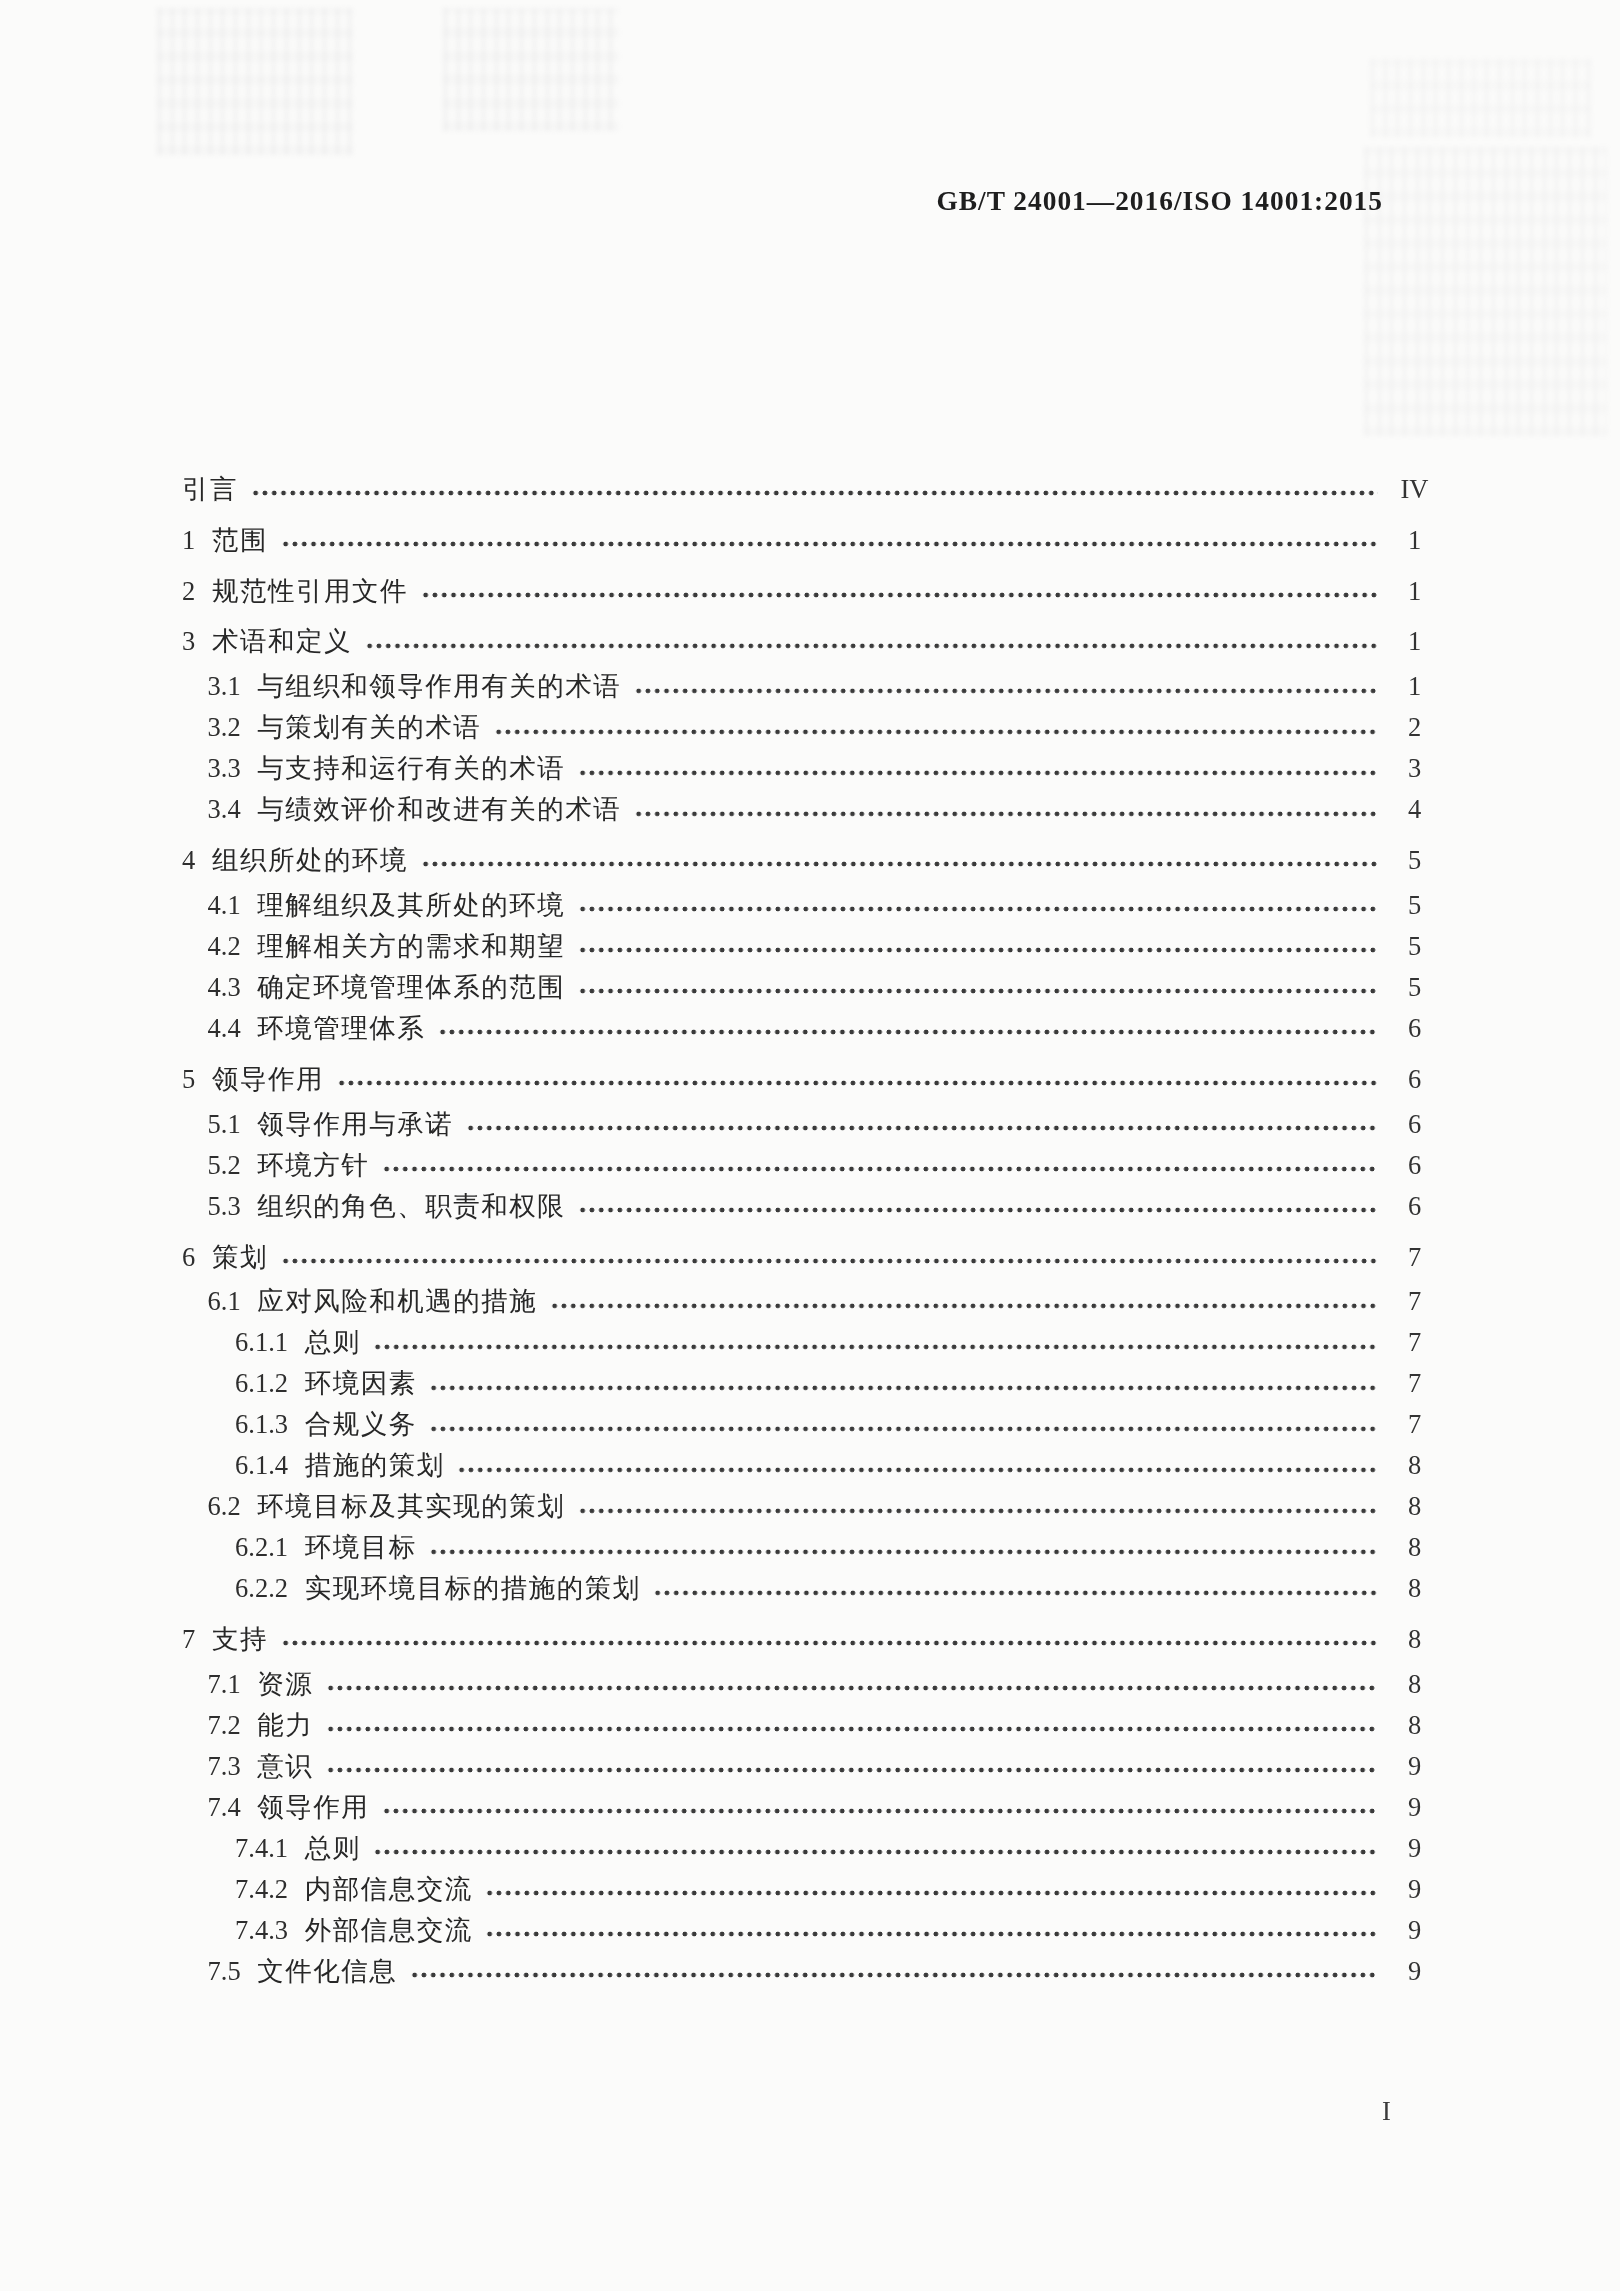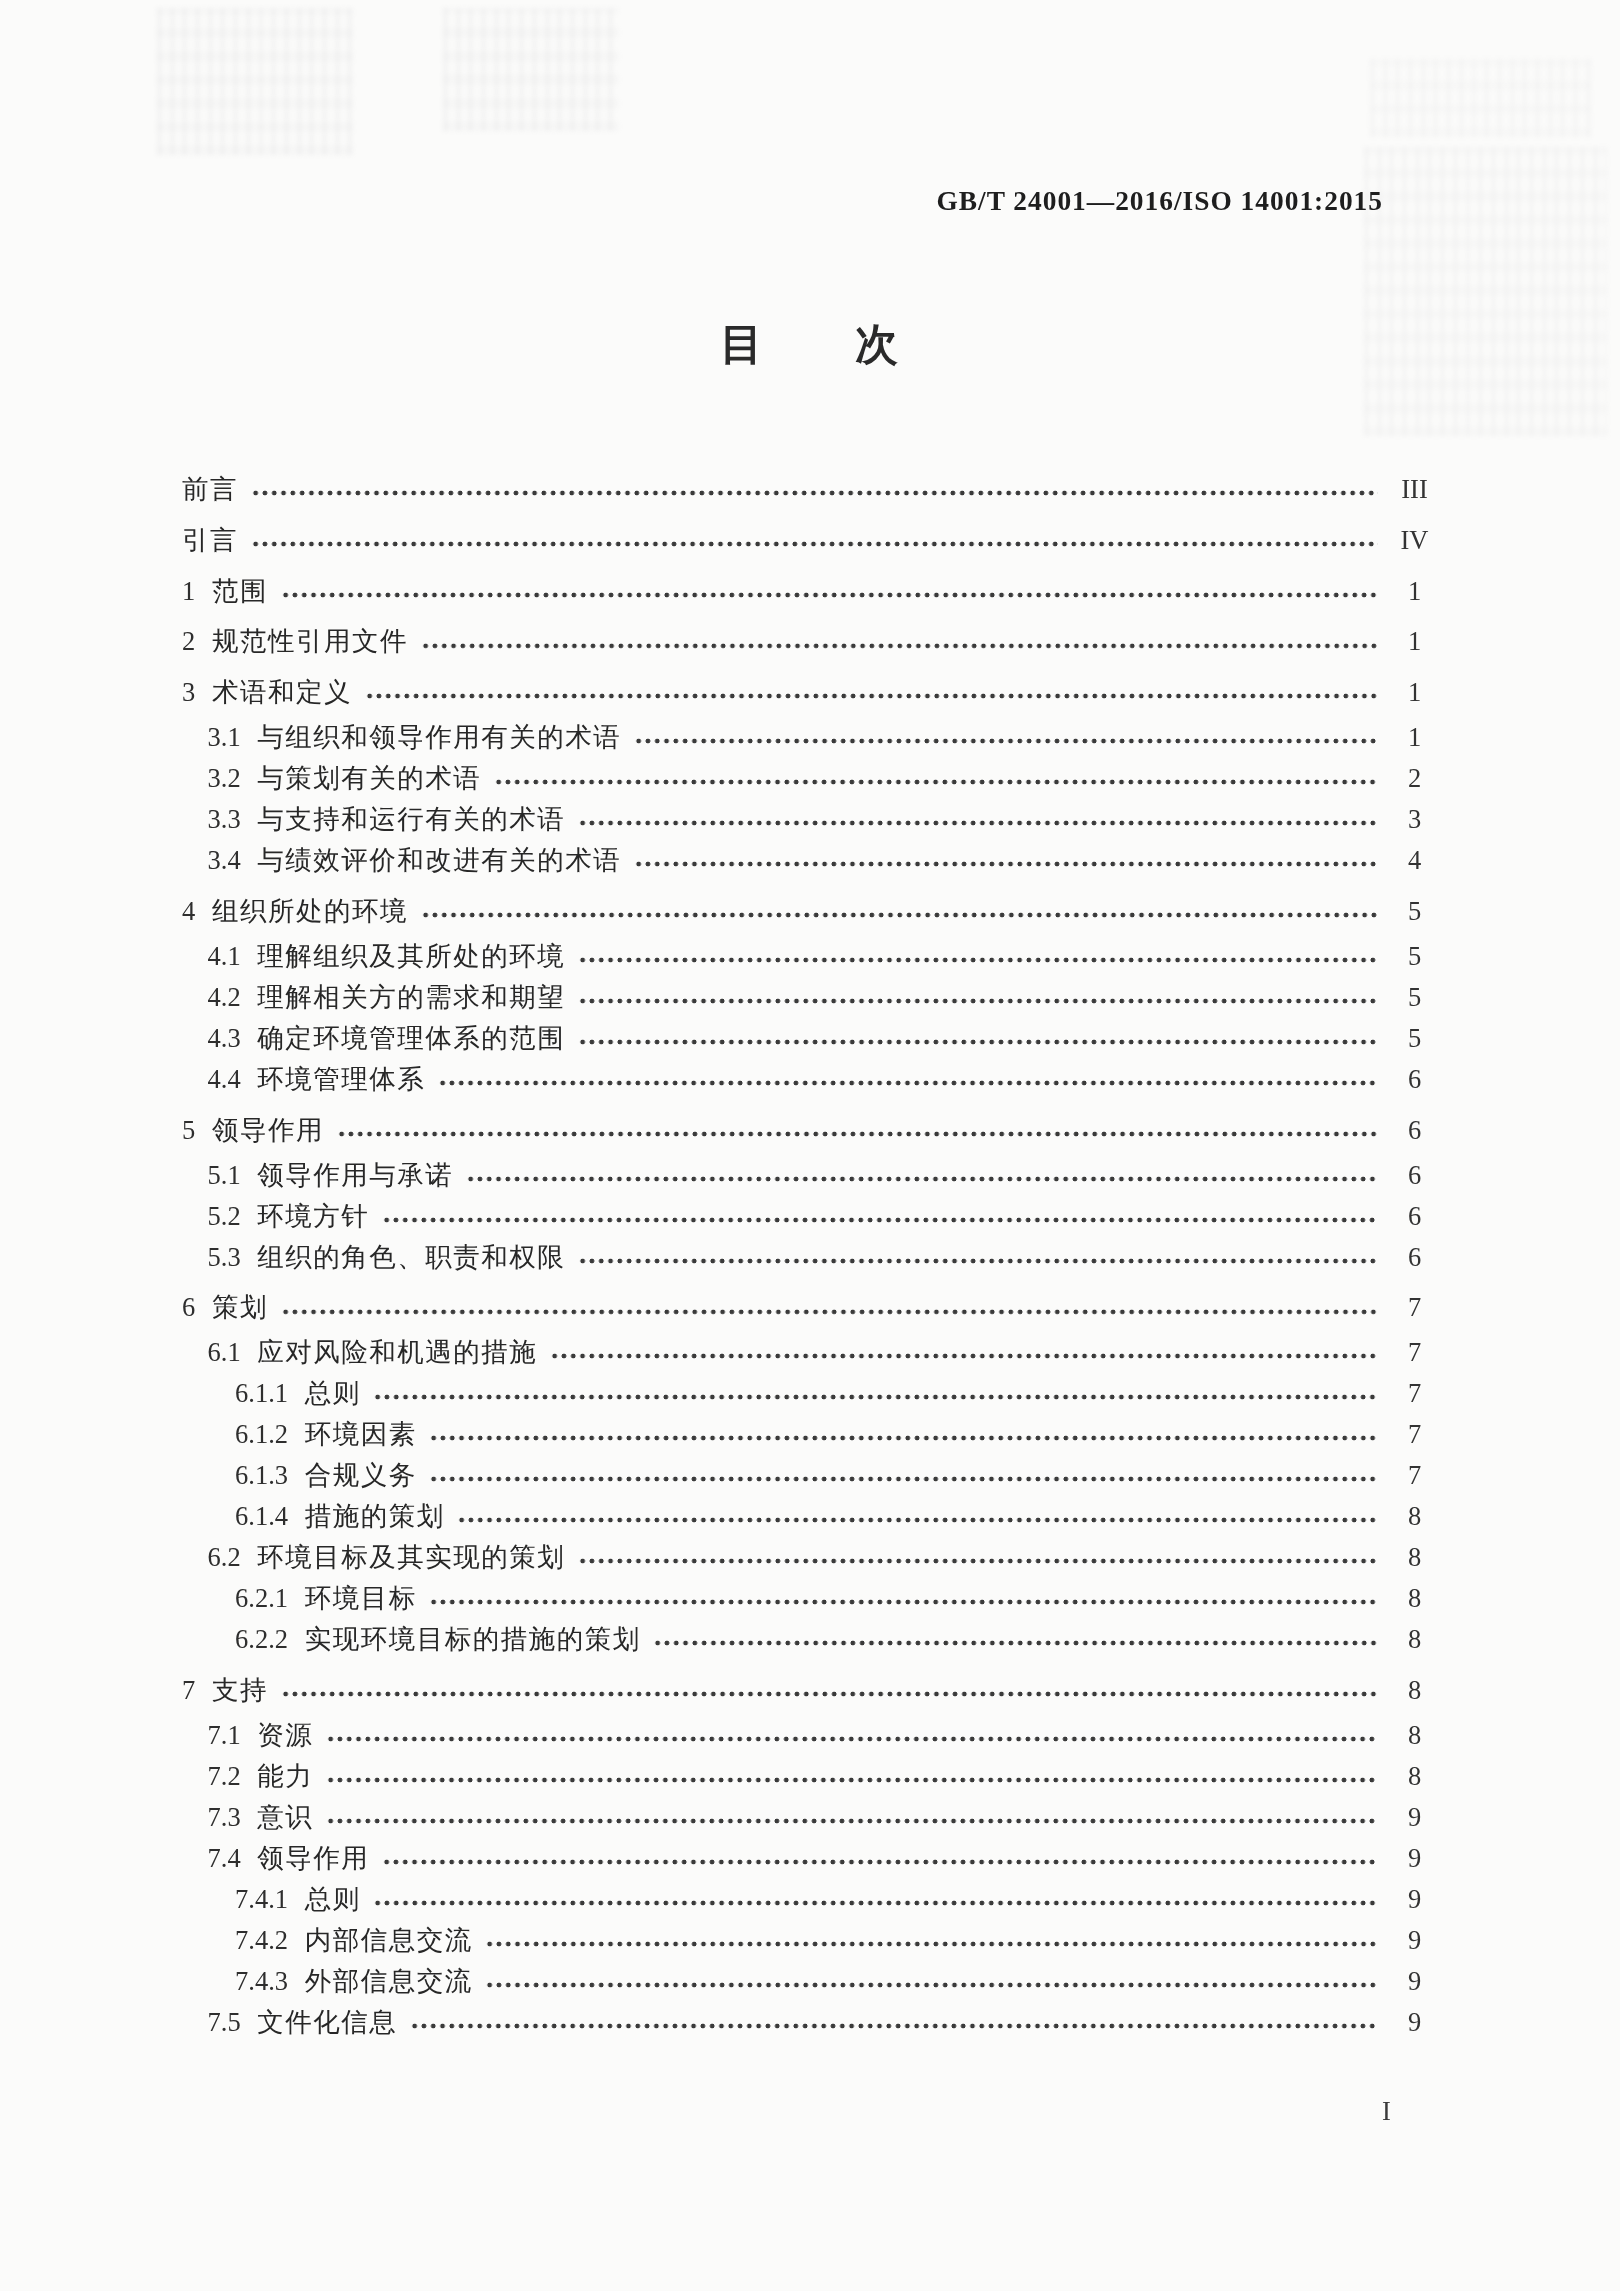--- a/index.html
+++ b/index.html
@@ -120,29 +120,22 @@
 
 <div class="page">
 
   <div class="ghost ghost-a"></div>
   <div class="ghost ghost-b"></div>
   <div class="ghost ghost-c"></div>
   <div class="ghost ghost-d"></div>
 
   <div class="doc-header">GB/T 24001—2016/ISO 14001:2015</div>
 
-  <div class="doc-title">目　　次</div>
 
   <div class="toc" id="toc">
-    <div class="row level-1">
-
-      <span class="label">前言</span>
-      <span class="dots"></span>
-      <span class="pg">III</span>
-    </div>
 
     <div class="row level-1">
 
       <span class="label">引言</span>
       <span class="dots"></span>
       <span class="pg">IV</span>
     </div>
 
     <div class="row level-1">
       <span class="num">1</span>

